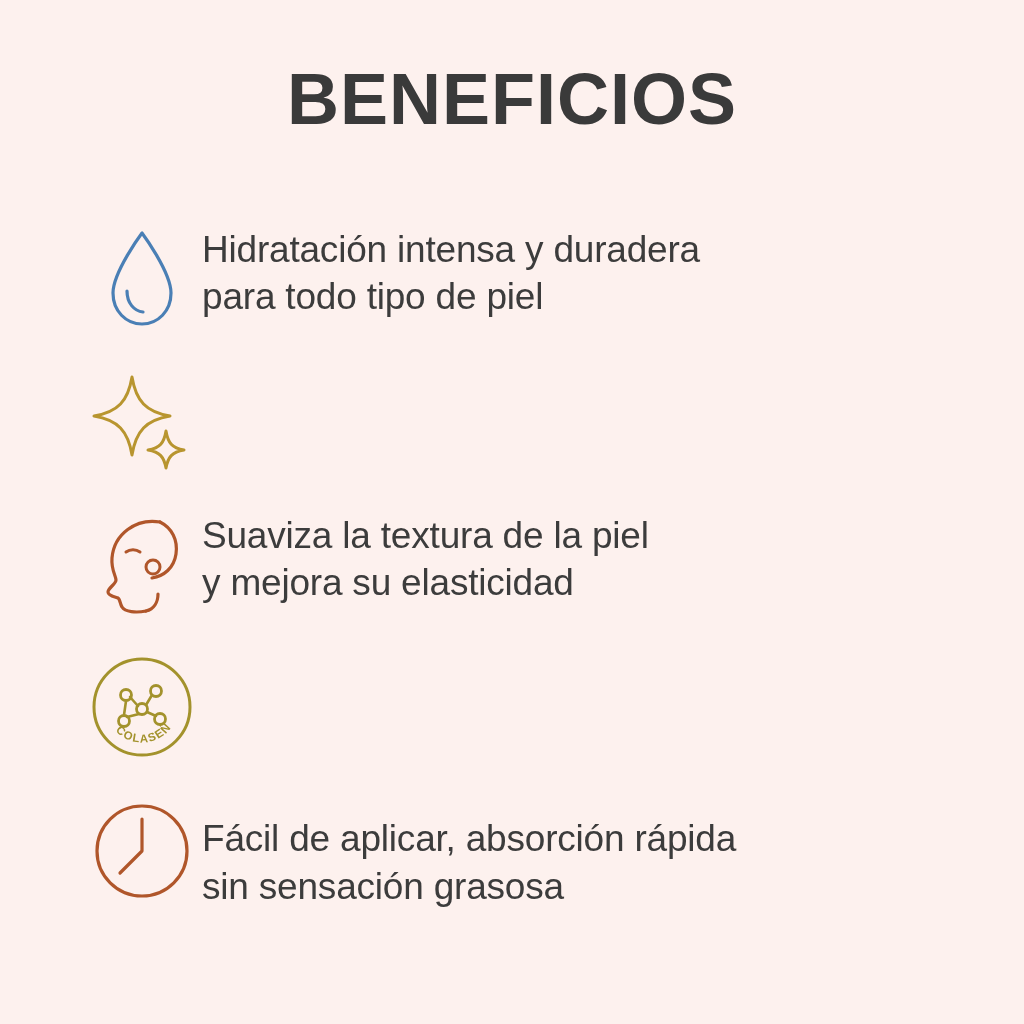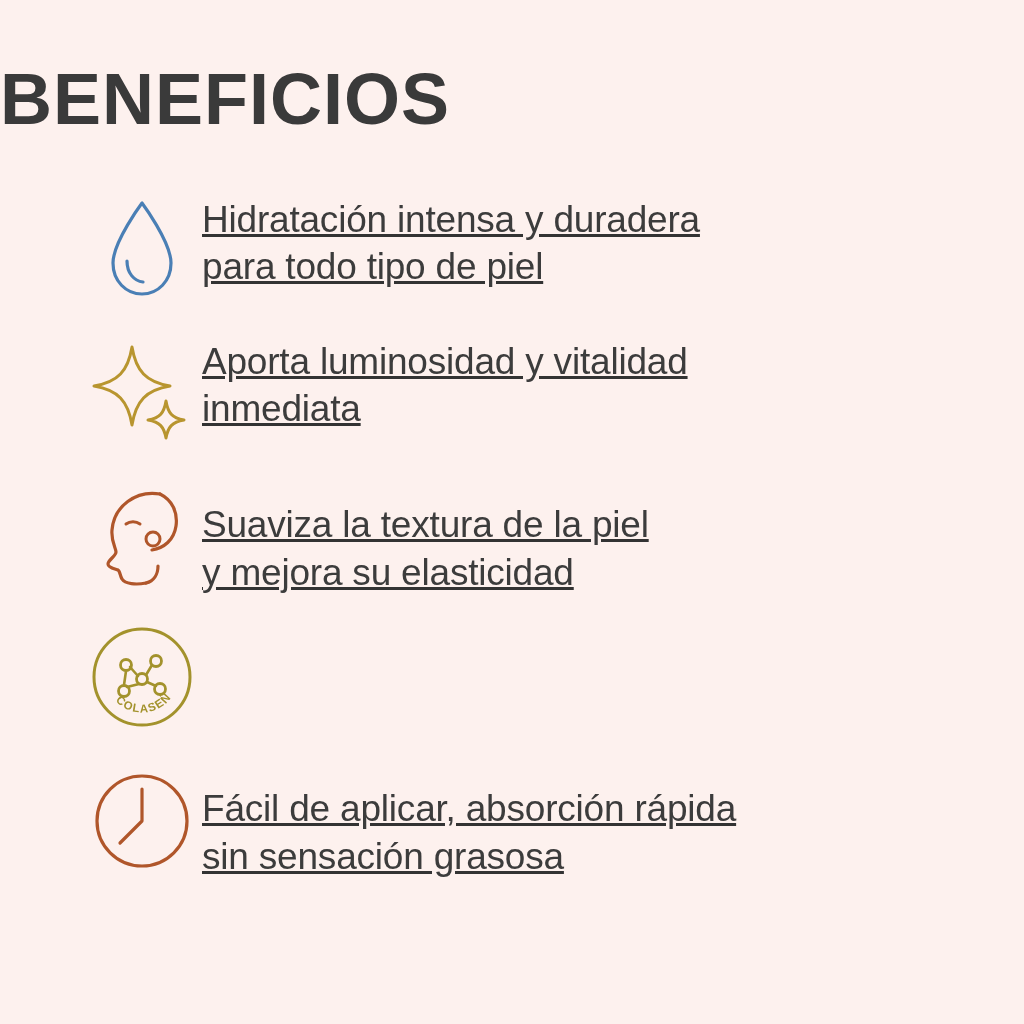--- a/index.html
+++ b/index.html
@@ -19,32 +19,32 @@
     width: 1024px;
     height: 1024px;
     box-sizing: border-box;
     background: #fdf1ee;
   }
   .title {
     position: absolute;
     top: 58px;
     left: 0;
     width: 1024px;
+    text-align: center;
     font-size: 72px;
     font-weight: bold;
     letter-spacing: 1px;
     color: #3a3a3a;
     font-family: "Liberation Sans", sans-serif;
   }
   .benefits {
     position: absolute;
-    top: 190px;
+    top: 220px;
     left: 82px;
     width: 920px;
-    text-decoration: underline;
   }
   .benefit {
     display: flex;
     align-items: flex-start;
     margin-bottom: 26px;
     min-height: 120px;
   }
   .icon-wrap {
     width: 120px;
     min-width: 120px;
@@ -58,21 +58,21 @@
     font-size: 37px;
     line-height: 1.28;
     color: #3c3c3c;
     padding-top: 6px;
     letter-spacing: -0.2px;
     white-space: pre-line;
   }
   
   .b0 { margin-bottom: 22px; }
   .b1 { margin-bottom: 24px; }
-  .b2 { margin-bottom: 22px; align-items: flex-end; }
+  .b2 { margin-bottom: 22px; }
   .b3 { margin-bottom: 22px; }
   .b4 { margin-bottom: 0; align-items: flex-end; }
 </style>
 </head>
 <body>
 
 <div class="page">
 
   <div class="title">BENEFICIOS</div>
 
@@ -89,22 +89,20 @@
 para todo tipo de piel</div>
     </div>
 
     <div class="benefit b1">
       <div class="icon-wrap">
         <svg width="100" height="104" viewBox="0 0 100 104" fill="none" aria-hidden="true">
           <path d="M40 8 C44 32 54 43 78 47 C54 51 44 62 40 86 C36 62 26 51 2 47 C26 43 36 32 40 8 Z" stroke="#b8952f" stroke-width="3" fill="none" stroke-linejoin="round"></path>
           <path d="M74 62 C76 74 80 79 92 81 C80 83 76 88 74 99 C72 88 68 83 56 81 C68 79 72 74 74 62 Z" stroke="#b8952f" stroke-width="3" fill="none" stroke-linejoin="round"></path>
         </svg>
       </div>
-      <div class="benefit-text">Aporta luminosidad y vitalidad
-inmediata</div>
     </div>
 
     <div class="benefit b2">
       <div class="icon-wrap">
         <svg width="92" height="106" viewBox="0 0 92 106" fill="none" aria-hidden="true">
           <path d="M64 10 C40 6 18 22 16 46 C15 58 20 64 20 68 C20 72 12 76 12 80 C12 84 20 85 22 86
                    C24 87 24 92 26 95 C29 100 40 101 50 99" stroke="#b0562a" stroke-width="3.2" fill="none" stroke-linecap="round" stroke-linejoin="round"></path>
           <path d="M64 10 C76 16 82 28 80 42 C78 56 68 64 56 66" stroke="#b0562a" stroke-width="3.2" fill="none" stroke-linecap="round"></path>
           <path d="M50 99 C58 97 62 90 62 82" stroke="#b0562a" stroke-width="3.2" fill="none" stroke-linecap="round"></path>
           <circle cx="57" cy="55" r="7" stroke="#b0562a" stroke-width="3" fill="none"></circle>

